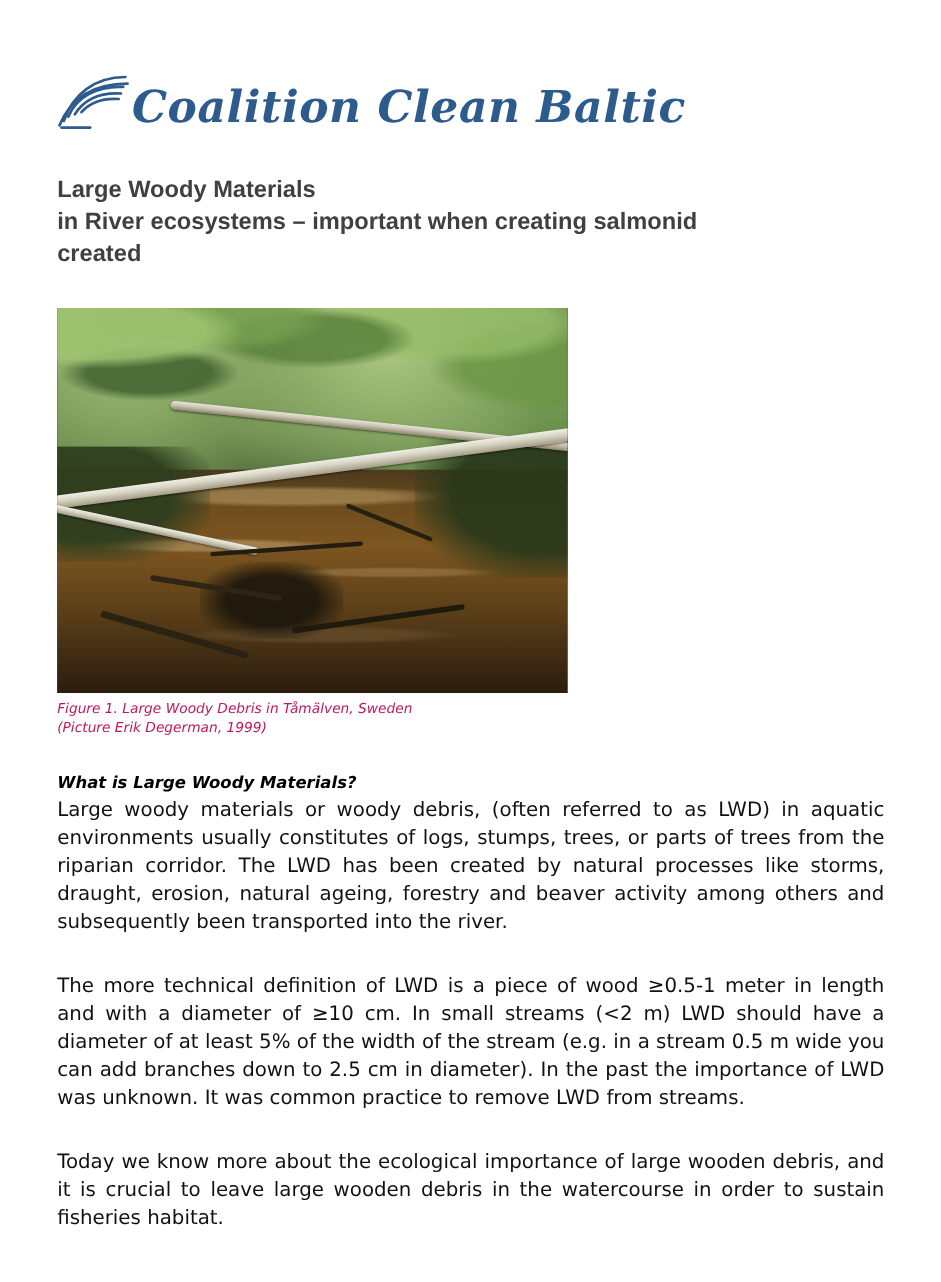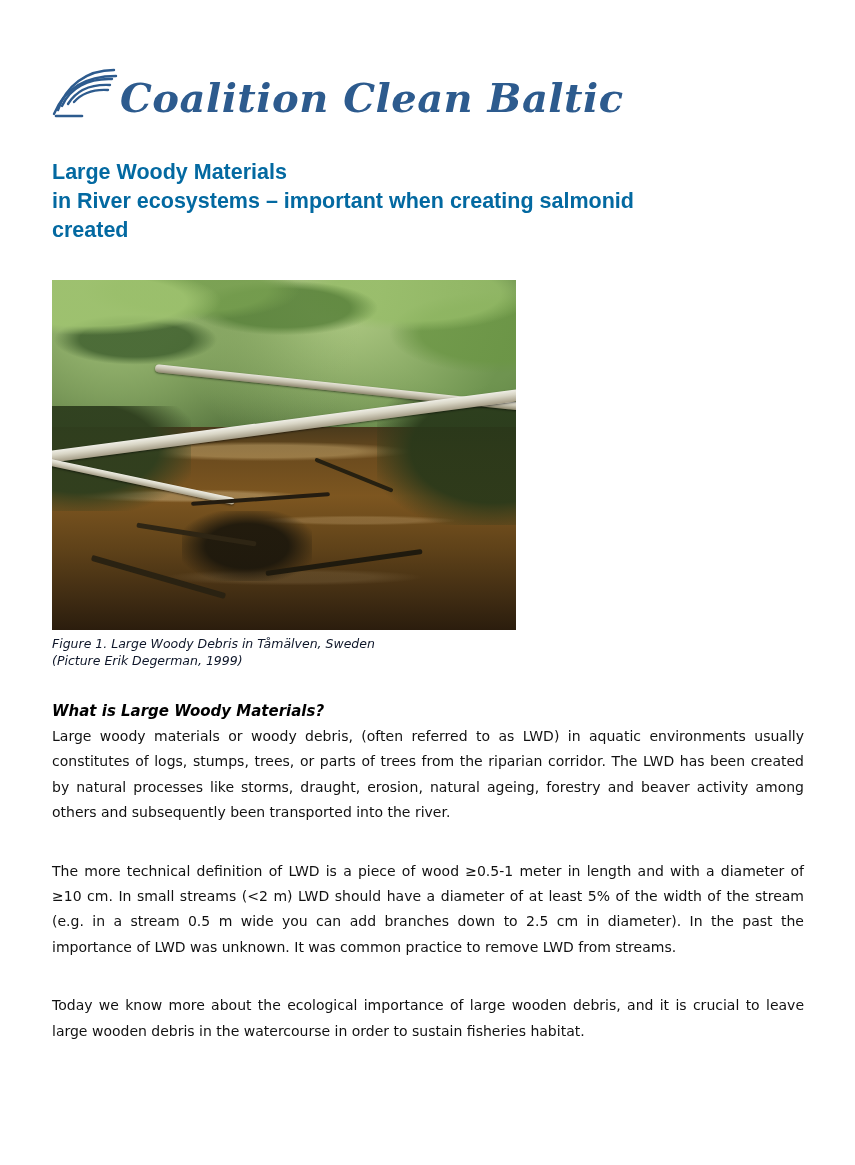--- a/index.html
+++ b/index.html
@@ -55,21 +55,21 @@
     top: -2px;
   }
 
   
   .doc-title {
     margin-top: 32px;
     font-family: "Liberation Sans", sans-serif;
     font-weight: bold;
     font-size: 21.5px;
     line-height: 29px;
-    color: #0369a1;
+    color: #404040;
   }
   .doc-title .tl {
     display: block;
   }
 
   
   .figure-block {
     margin-top: 35px;
   }
   .figure-image {
@@ -144,41 +144,41 @@
     position: absolute; left: 28%; top: 66%; width: 28%; height: 20%;
     background: radial-gradient(ellipse at 50% 50%, rgba(26,22,12,0.9) 0 45%, rgba(26,22,12,0) 78%);
   }
 
   .figure-caption {
     margin-top: 5px;
     font-family: "DejaVu Sans", sans-serif;
     font-style: italic;
     font-size: 12.5px;
     line-height: 17px;
-    color: #0f172a;
+    color: #be185d;
   }
 
   
   .body-block {
     margin-top: 30px;
     width: 752px;
   }
   h2.section-head {
     margin: 16px 0 0 0;
     font-family: "DejaVu Sans", sans-serif;
     font-style: italic;
     font-weight: bold;
     font-size: 15px;
     line-height: 25px;
     color: #000000;
   }
   p.para {
     margin: 0;
     font-family: "DejaVu Sans", sans-serif;
-    font-size: 14px;
+    font-size: 18px;
     line-height: 25.4px;
     color: #111111;
     text-align: justify;
     text-justify: inter-word;
   }
   p.para + p.para {
     margin-top: 33px;
   }
 </style>
 </head>

